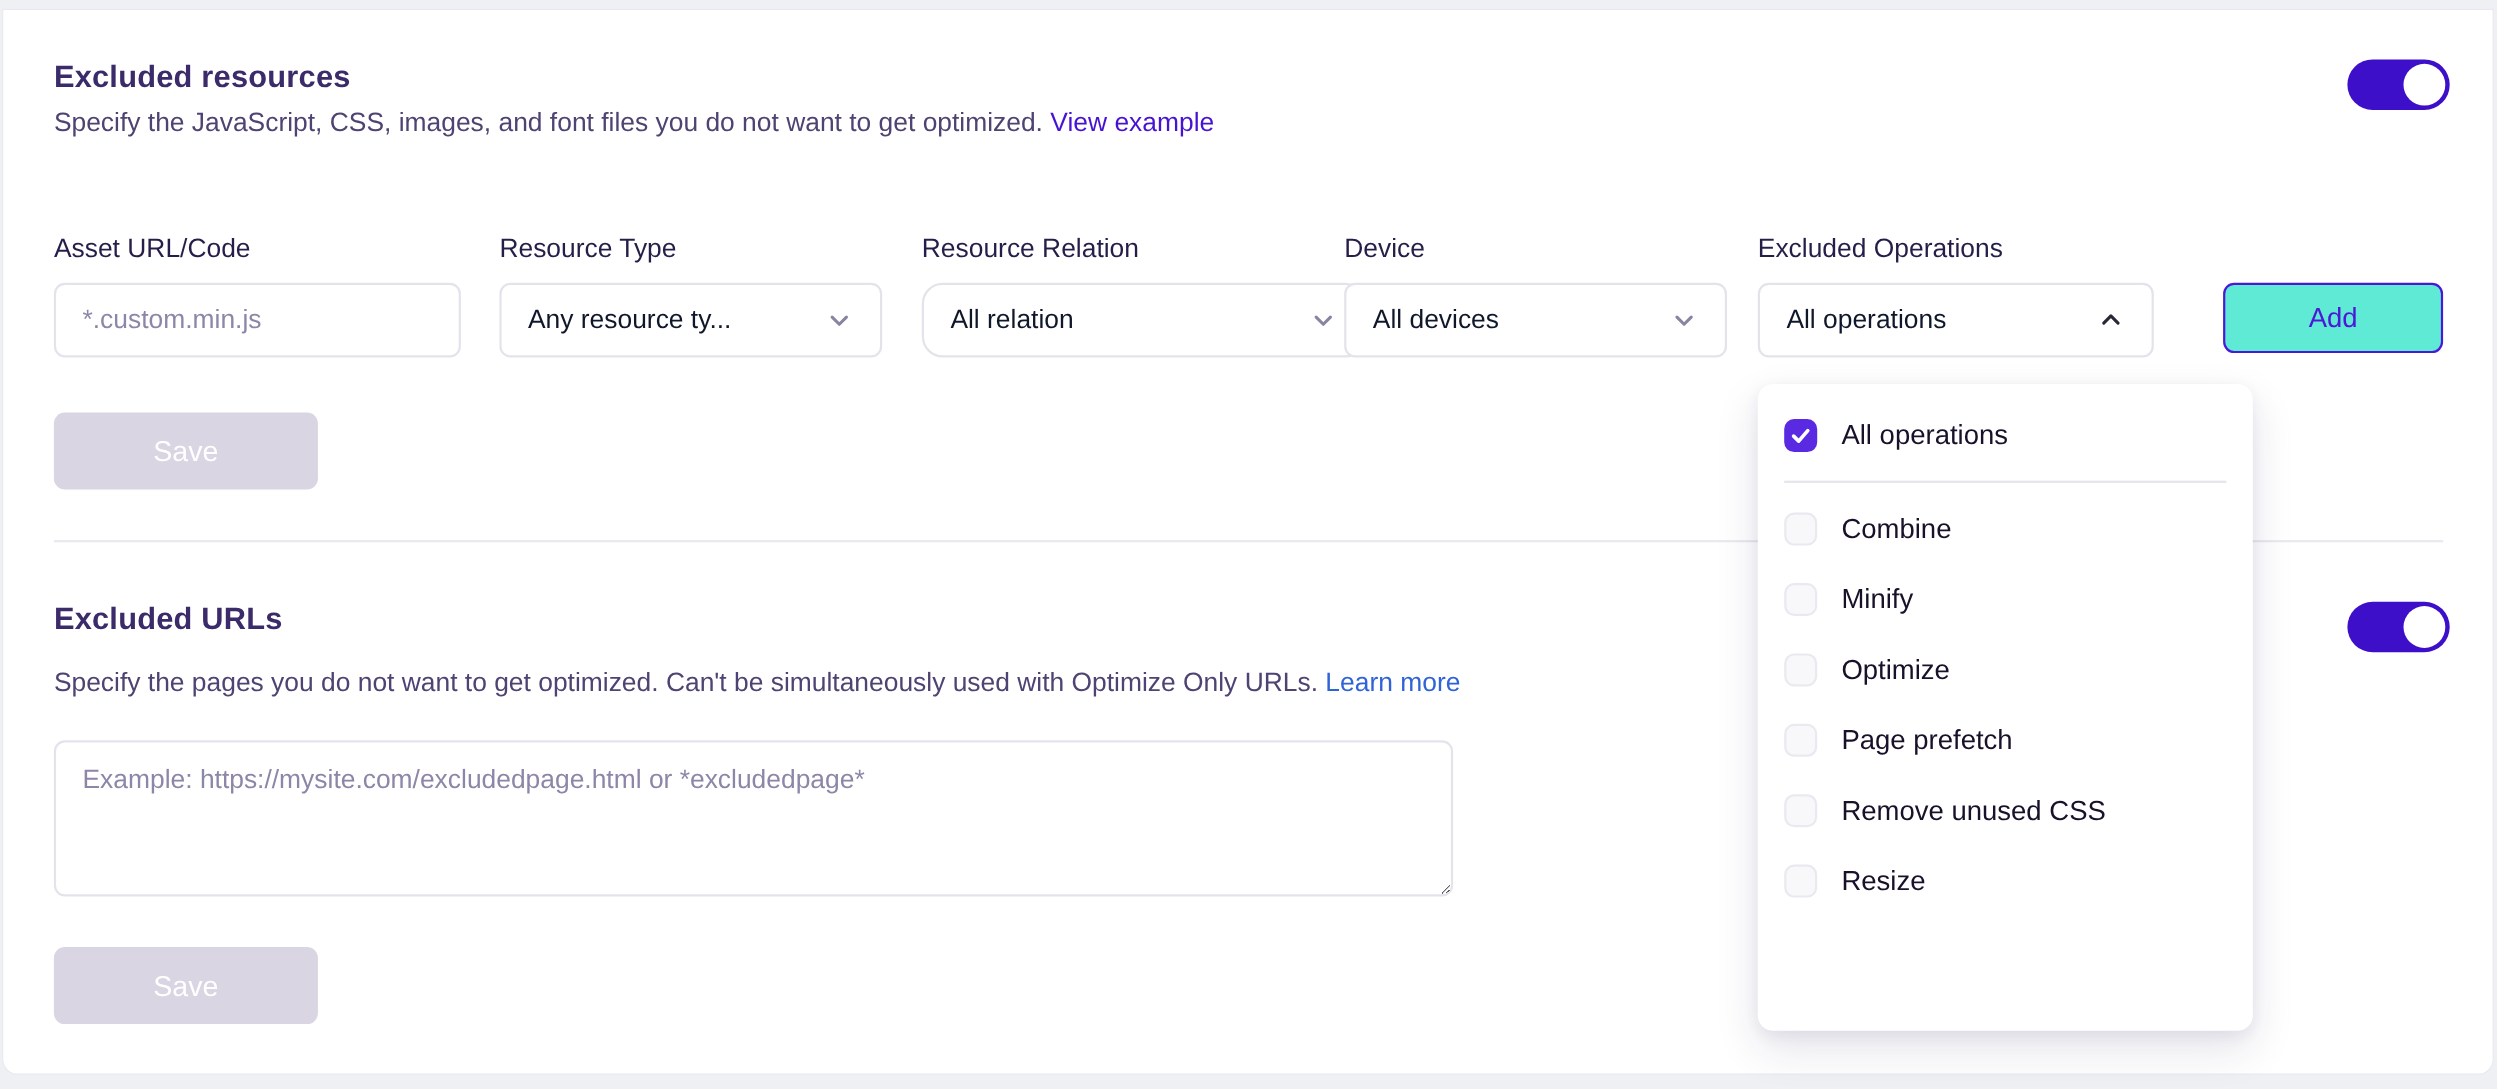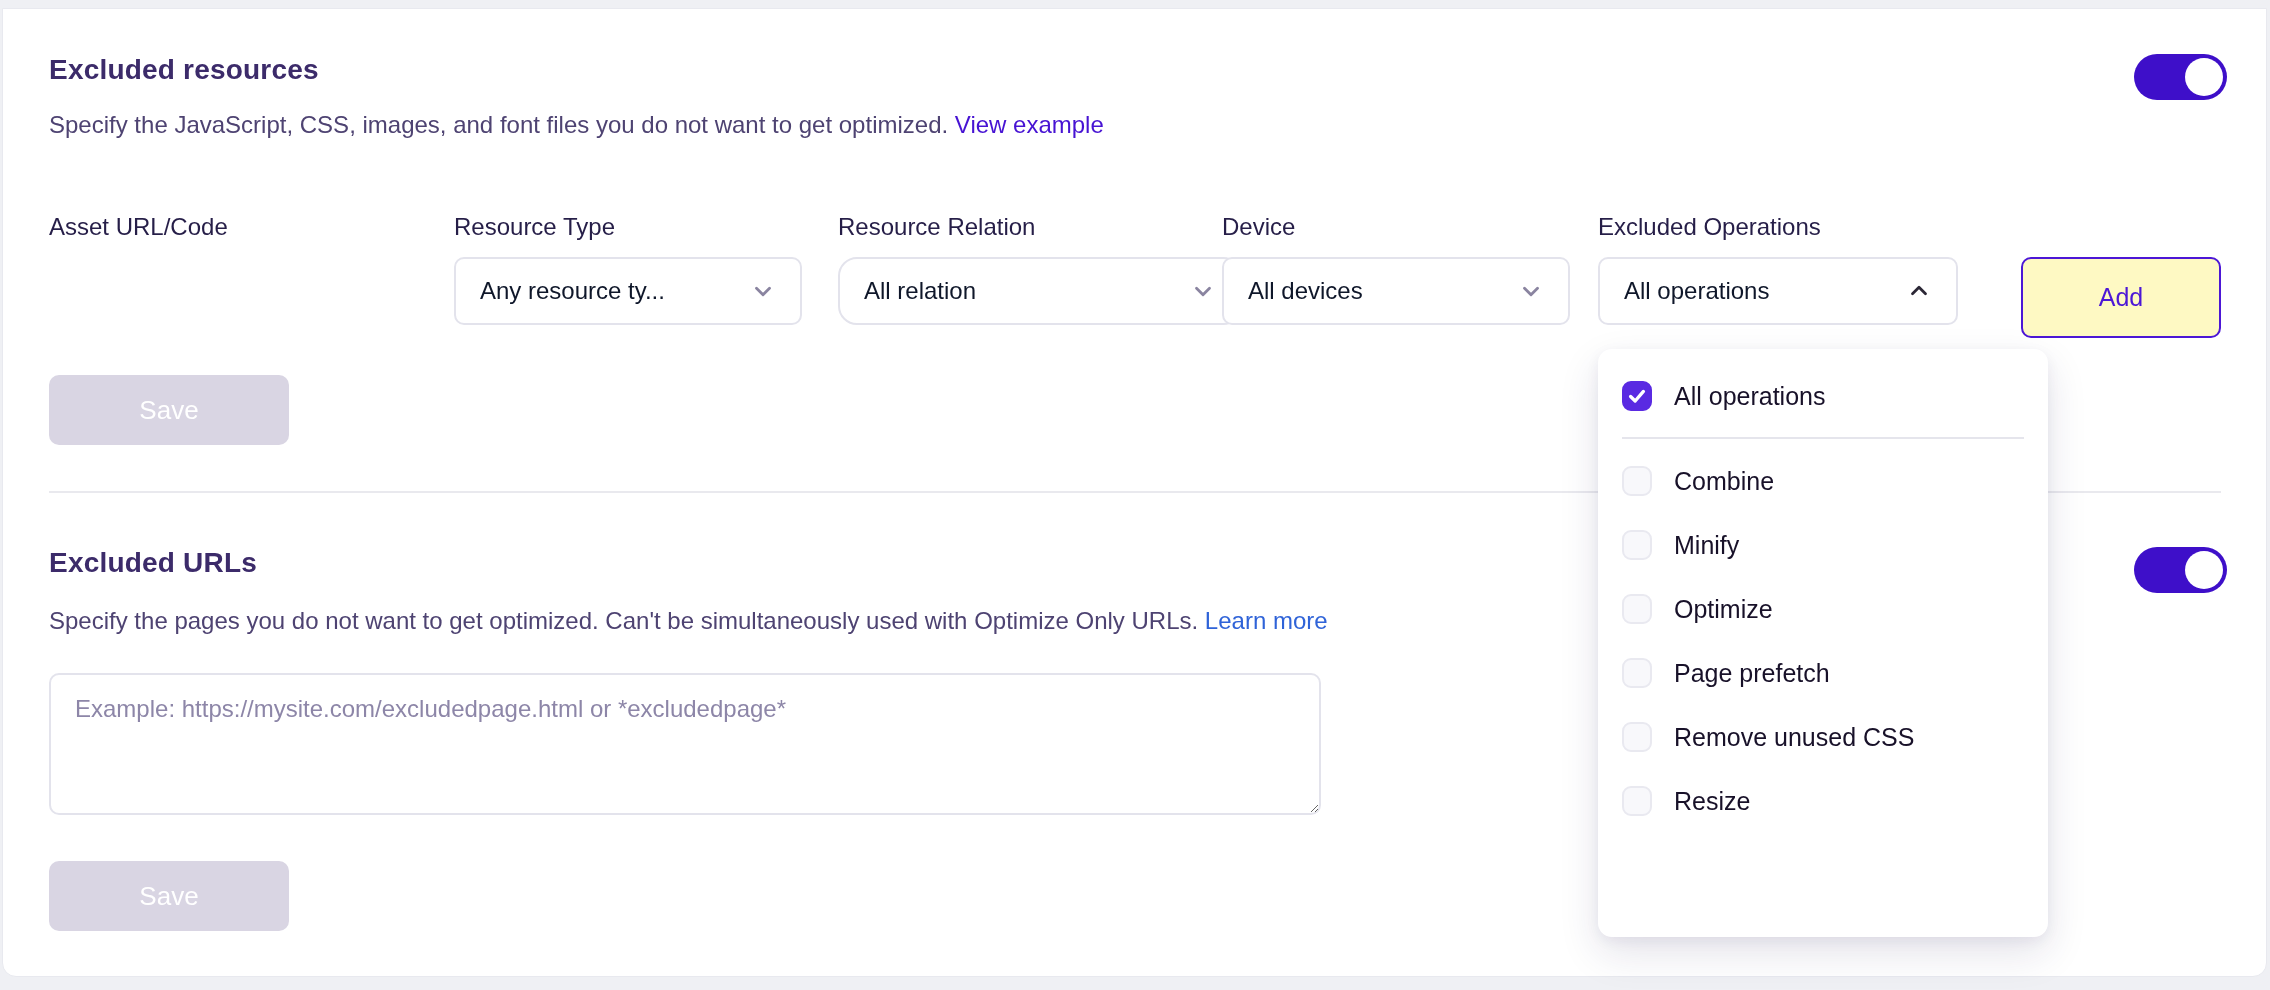--- a/index.html
+++ b/index.html
@@ -43,22 +43,22 @@
     border:none; outline:none; width:100%; font-size:24px; color:#241b45;
     font-family:inherit; background:transparent;
   }
   .tbox input::placeholder { color:#8d86a8; opacity:1; }
   .sel { justify-content:space-between; cursor:pointer; }
   .sel .val { font-size:24px; color:#0f172a; white-space:nowrap; overflow:hidden; }
   .chev { width:26px; height:26px; flex:0 0 auto; }
   .chev.up { transform:rotate(180deg); }
 
   .add-btn {
-    position:absolute; top:248px; left:2018px; width:200px; height:81px;
-    background:#fef9c3; border:2px solid #4c17d6; border-radius:10px;
+    position:absolute; top:248px; left:2018px; width:200px; height:64px;
+    background:#5eead4; border:2px solid #4c17d6; border-radius:10px;
     color:#4c17d6; font-size:25px; font-weight:500;
     display:flex; align-items:center; justify-content:center; cursor:pointer;
   }
   .save-btn {
     position:absolute; left:46px; width:240px; height:70px;
     background:#d9d5e3; border:none; border-radius:10px;
     color:#ffffff; font-size:26px; font-family:inherit;
     display:flex; align-items:center; justify-content:center; cursor:default;
   }
   .divider { position:absolute; left:46px; width:2172px; height:2px; background:#e9e9ee; }
@@ -95,35 +95,38 @@
   .cb.checked { background:#5a2ae2; border-color:#5a2ae2; }
   .cb.checked svg { visibility:visible; }
 </style>
 </head>
 <body>
 
 <div class="card">
 
   <div class="abs sec-title" style="left:46px; top:45px;">Excluded resources</div>
 
-  <div class="abs sec-desc" style="left:46px; top:102px;">
+  <div class="abs sec-desc" style="left:46px; top:89px;">
     <span>Specify the JavaScript, CSS, images, and font files you do not want to get optimized.</span>
     <a class="link-violet">View example</a>
   </div>
 
   <div class="toggle" style="left:2131px; top:45px;">
     <div class="knob"></div>
   </div>
 
   <div class="abs fld-label" style="left:46px;  top:204px;">Asset URL/Code</div>
   <div class="abs fld-label" style="left:451px; top:204px;">Resource Type</div>
   <div class="abs fld-label" style="left:835px; top:204px;">Resource Relation</div>
   <div class="abs fld-label" style="left:1219px;top:204px;">Device</div>
   <div class="abs fld-label" style="left:1595px;top:204px;">Excluded Operations</div>
 
+  <div class="tbox" style="left:46px; width:370px;">
+    <input type="text" placeholder="*.custom.min.js" style="">
+  </div>
 
   <div class="tbox sel" style="left:451px; width:348px;">
     <span class="val">Any resource ty...</span>
     <svg class="chev" viewBox="0 0 24 24" fill="none" stroke="#8a84a0" stroke-width="2.6" stroke-linecap="round" stroke-linejoin="round">
         <path d="M6 9.5l6 6 6-6"></path>
       </svg>
   </div>
 
   <div class="tbox sel" style="left:835px; width:404px;border-radius:19px;">
     <span class="val">All relation</span>

